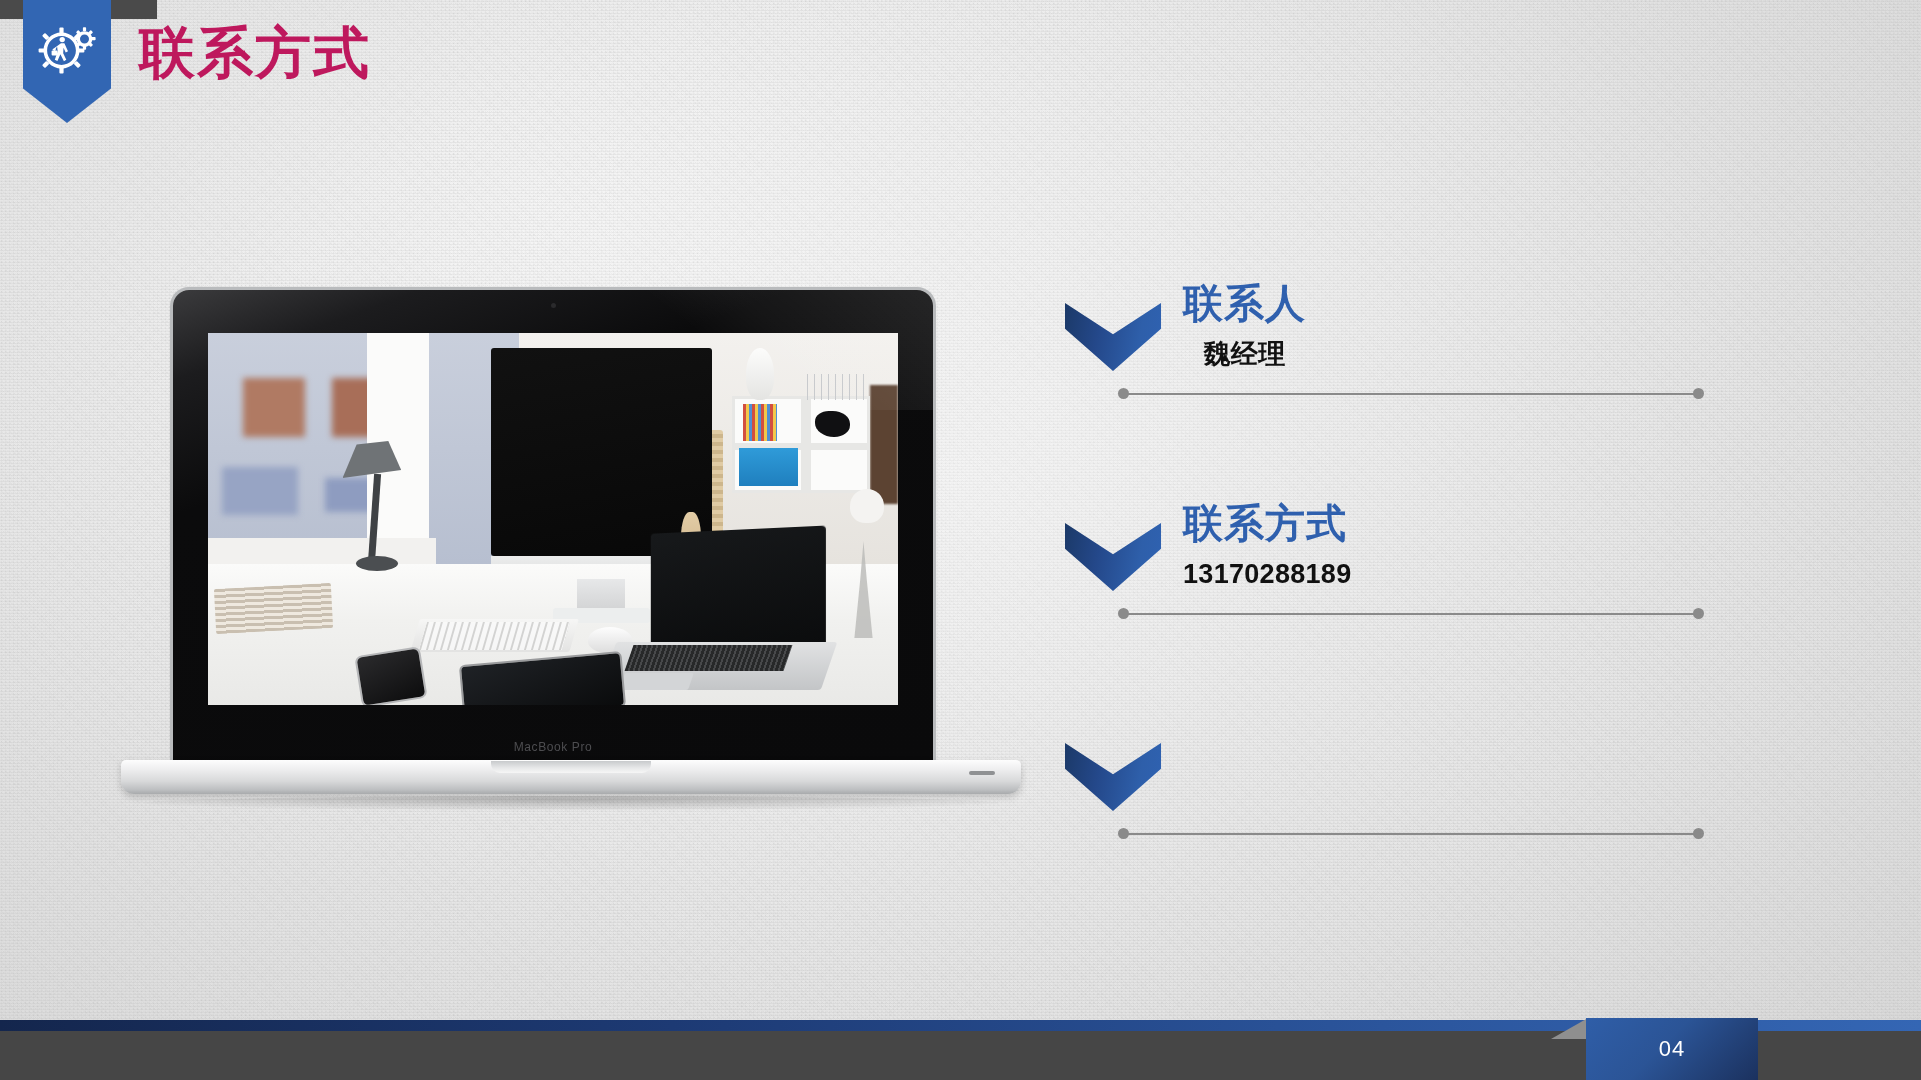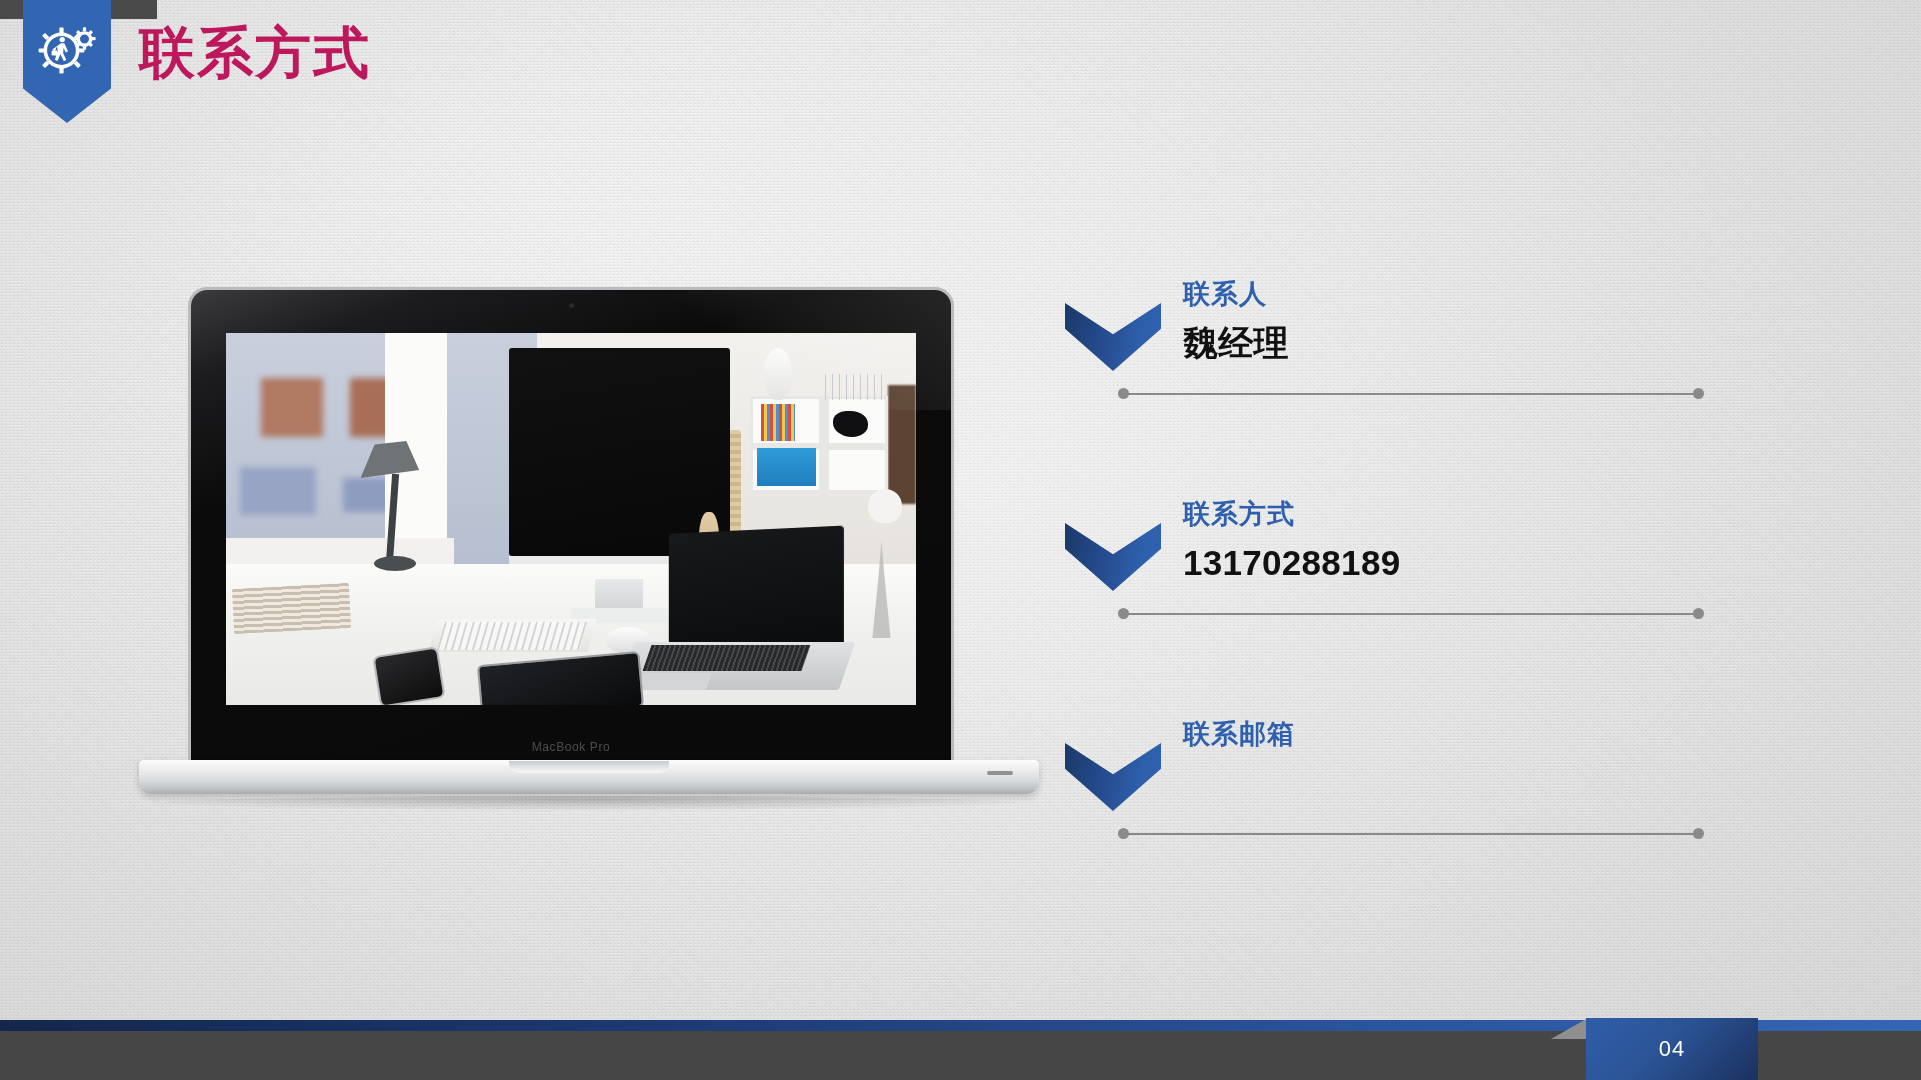--- a/index.html
+++ b/index.html
@@ -80,21 +80,21 @@
     font-weight: bold;
     color: #be185d;
     letter-spacing: 2px;
     line-height: 1.12;
     white-space: nowrap;
   }
 
   
   .laptop {
     position: absolute;
-    left: 139px;
+    left: 121px;
     top: 290px;
     width: 900px;
     height: 525px;
   }
   .laptop-lid {
     position: absolute;
     left: 52px;
     top: 0;
     width: 760px;
     height: 478px;
@@ -244,35 +244,36 @@
     height: 68px;
     background: linear-gradient(100deg, #1b3968 0%, #24488a 35%, #2e5faa 75%, #2f62b2 100%);
     clip-path: polygon(0 0, 50% 46%, 100% 0, 100% 38%, 50% 100%, 0 38%);
   }
   .contact-text {
     position: absolute;
     left: 118px;
     top: 0;
   }
   .contact-label {
-    font-size: 27px;
+    font-size: 40px;
     font-weight: bold;
     color: #2f60ae;
     line-height: 1.25;
     letter-spacing: 1px;
     white-space: nowrap;
   }
   .contact-value {
     margin-top: 10px;
-    font-size: 35px;
+    font-size: 27px;
     font-weight: bold;
     color: #111111;
     line-height: 1.2;
     letter-spacing: .3px;
     white-space: nowrap;
+    text-align: center;
   }
   .contact-rule {
     position: absolute;
     left: 53px;
     top: 110px;
     width: 586px;
     height: 11px;
   }
   .contact-rule .line {
     position: absolute;
@@ -469,21 +470,20 @@
       <div class="contact-rule">
         <span class="dot left"></span>
         <span class="line"></span>
         <span class="dot right"></span>
       </div>
     </div>
 
     <div class="contact-item">
       <div class="chevron"></div>
       <div class="contact-text">
-        <div class="contact-label">联系邮箱</div>
       </div>
       <div class="contact-rule">
         <span class="dot left"></span>
         <span class="line"></span>
         <span class="dot right"></span>
       </div>
     </div>
 
   </div>
 

